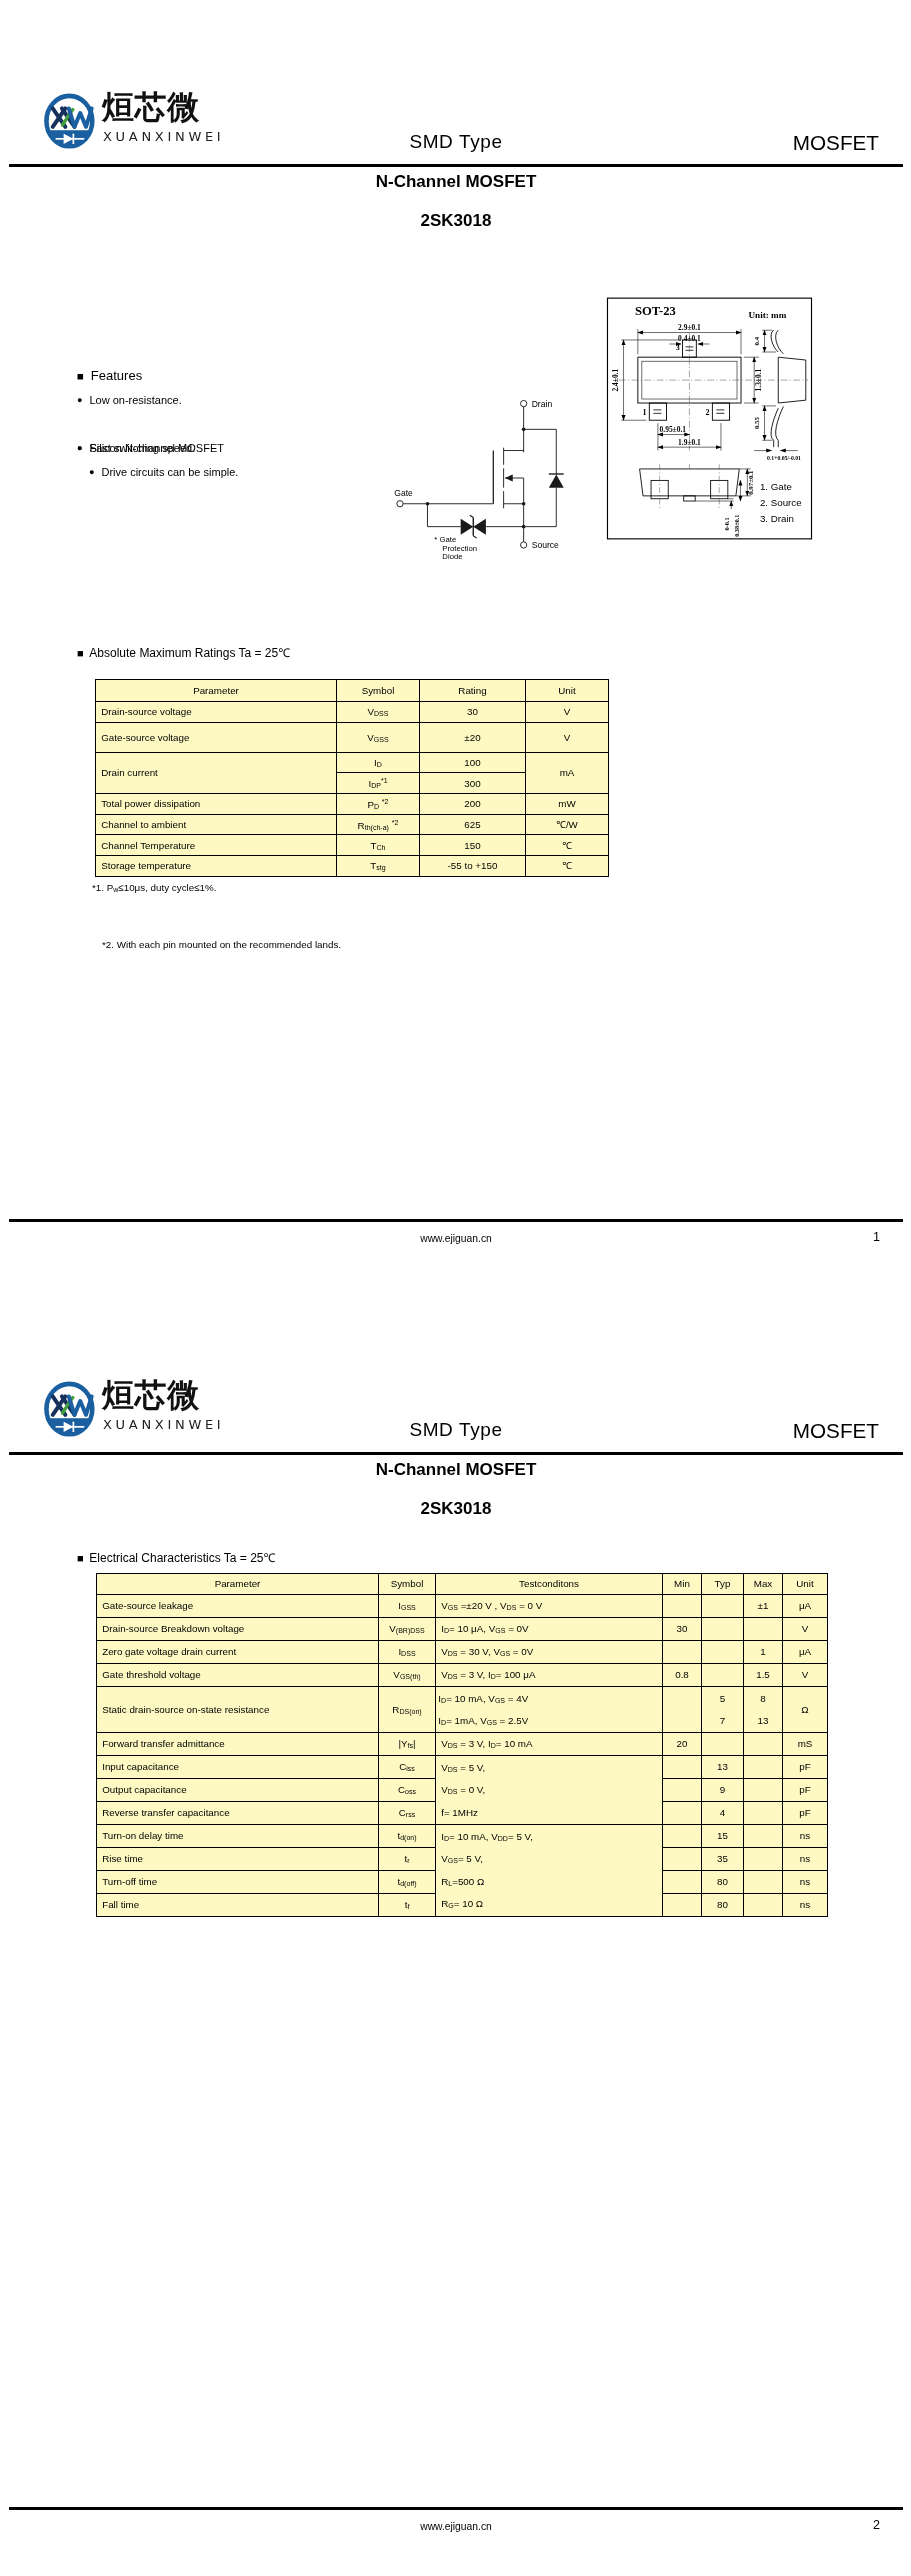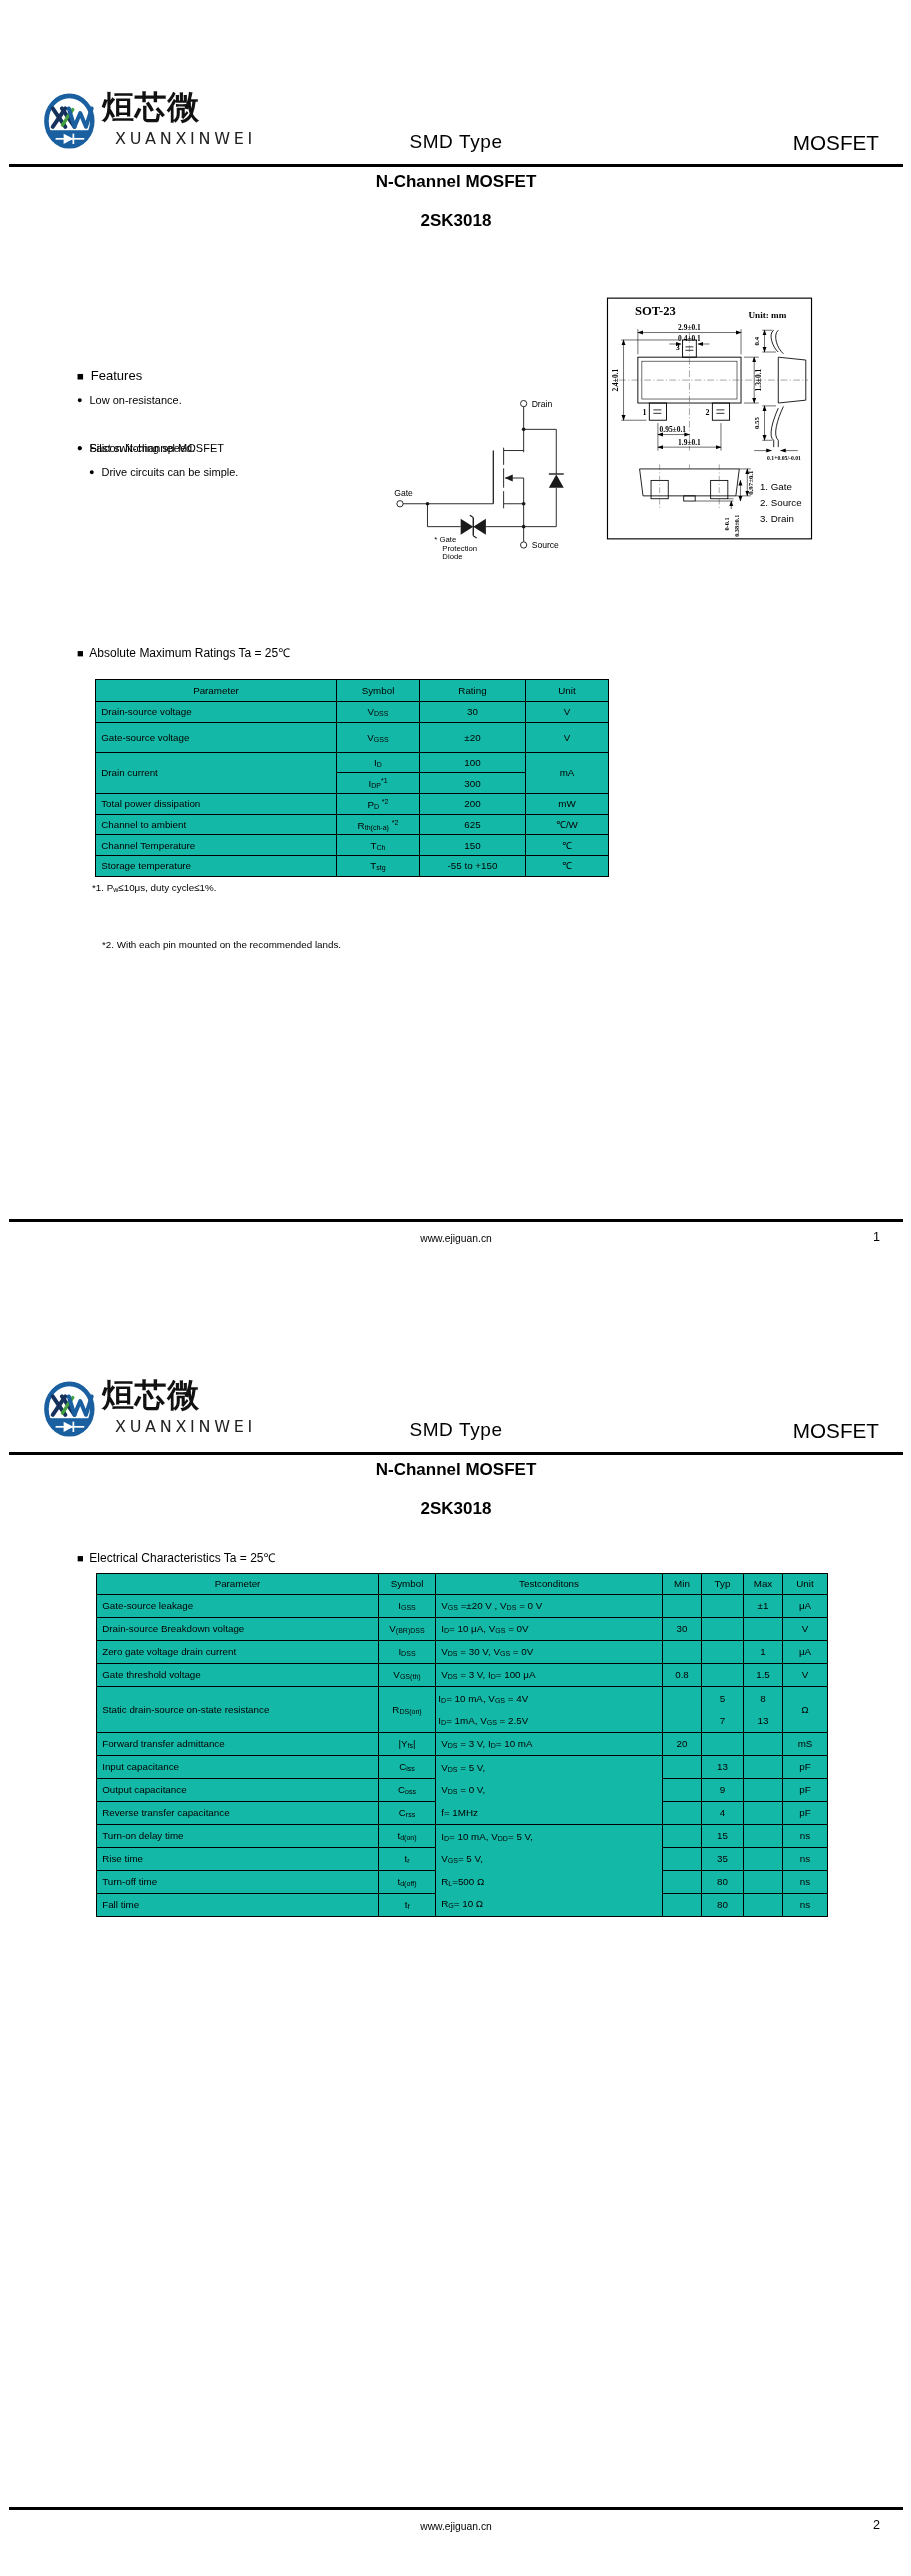--- a/index.html
+++ b/index.html
@@ -5,28 +5,28 @@
   html,body{margin:0;padding:0;background:#fff;}
   body{width:912px;height:2576px;position:relative;font-family:"Liberation Sans",sans-serif;color:#000;}
   .abs{position:absolute;}
   .page{position:absolute;left:0;width:912px;height:1288px;background:#fff;overflow:hidden;}
   .hdr-center{position:absolute;left:0;width:912px;top:131px;text-align:center;font-size:19px;letter-spacing:0.6px;}
   .hdr-right{position:absolute;right:33px;top:131px;font-size:20.7px;}
   .rule{position:absolute;left:8.6px;width:894px;height:2.9px;background:#000;}
   .doc-title{position:absolute;left:0;width:912px;text-align:center;font-size:17px;font-weight:bold;}
   .logo{position:absolute;left:43px;top:91px;width:189px;height:87px;}
   .logo-cn{position:absolute;left:59px;top:-4.6px;font-size:32px;font-weight:900;color:#111;letter-spacing:0.6px;font-family:"DejaVu Sans",sans-serif;}
-  .logo-en{position:absolute;left:72px;top:38px;font-size:16px;letter-spacing:3.7px;color:#222;font-family:"DejaVu Sans",sans-serif;}
+  .logo-en{position:absolute;left:60px;top:38px;font-size:13px;letter-spacing:3.7px;color:#222;font-family:"DejaVu Sans",sans-serif;}
   .sec-title{position:absolute;font-size:12px;}
   .sec-title .sq{font-size:11px;margin-right:5.7px;}
   .feat-title{position:absolute;left:77px;top:368px;font-size:13px;}
   .feat-title .sq{font-size:11.5px;margin-right:6.9px;}
   .feat-item{position:absolute;left:77px;font-size:11px;}
   .feat-item .dot{font-size:9.2px;margin-right:6.9px;vertical-align:0.6px;}
-  table{border-collapse:collapse;table-layout:fixed;background:#14b8a6;}
+  table{border-collapse:collapse;table-layout:fixed;background:#fef9c3;}
   .dstable{position:absolute;border:1.7px solid #000;}
   .dstable td,.dstable th{border:1.1px solid #000;font-size:9.8px;font-weight:normal;text-align:center;padding:0 2.3px;overflow:hidden;}
   .dstable td.pl{text-align:left;padding-left:5.2px;}
   sub{font-size:0.72em;vertical-align:-0.18em;}
   sup{font-size:0.72em;vertical-align:0.55em;}
   .mcell{display:flex;flex-direction:column;justify-content:space-around;text-align:left;}
   .note{position:absolute;left:92px;font-size:9.8px;}
   .foot-url{position:absolute;left:0;width:912px;text-align:center;font-size:10.3px;}
   .foot-num{position:absolute;right:32px;font-size:12.6px;}
   svg text{font-family:"Liberation Serif",serif;font-weight:bold;}

